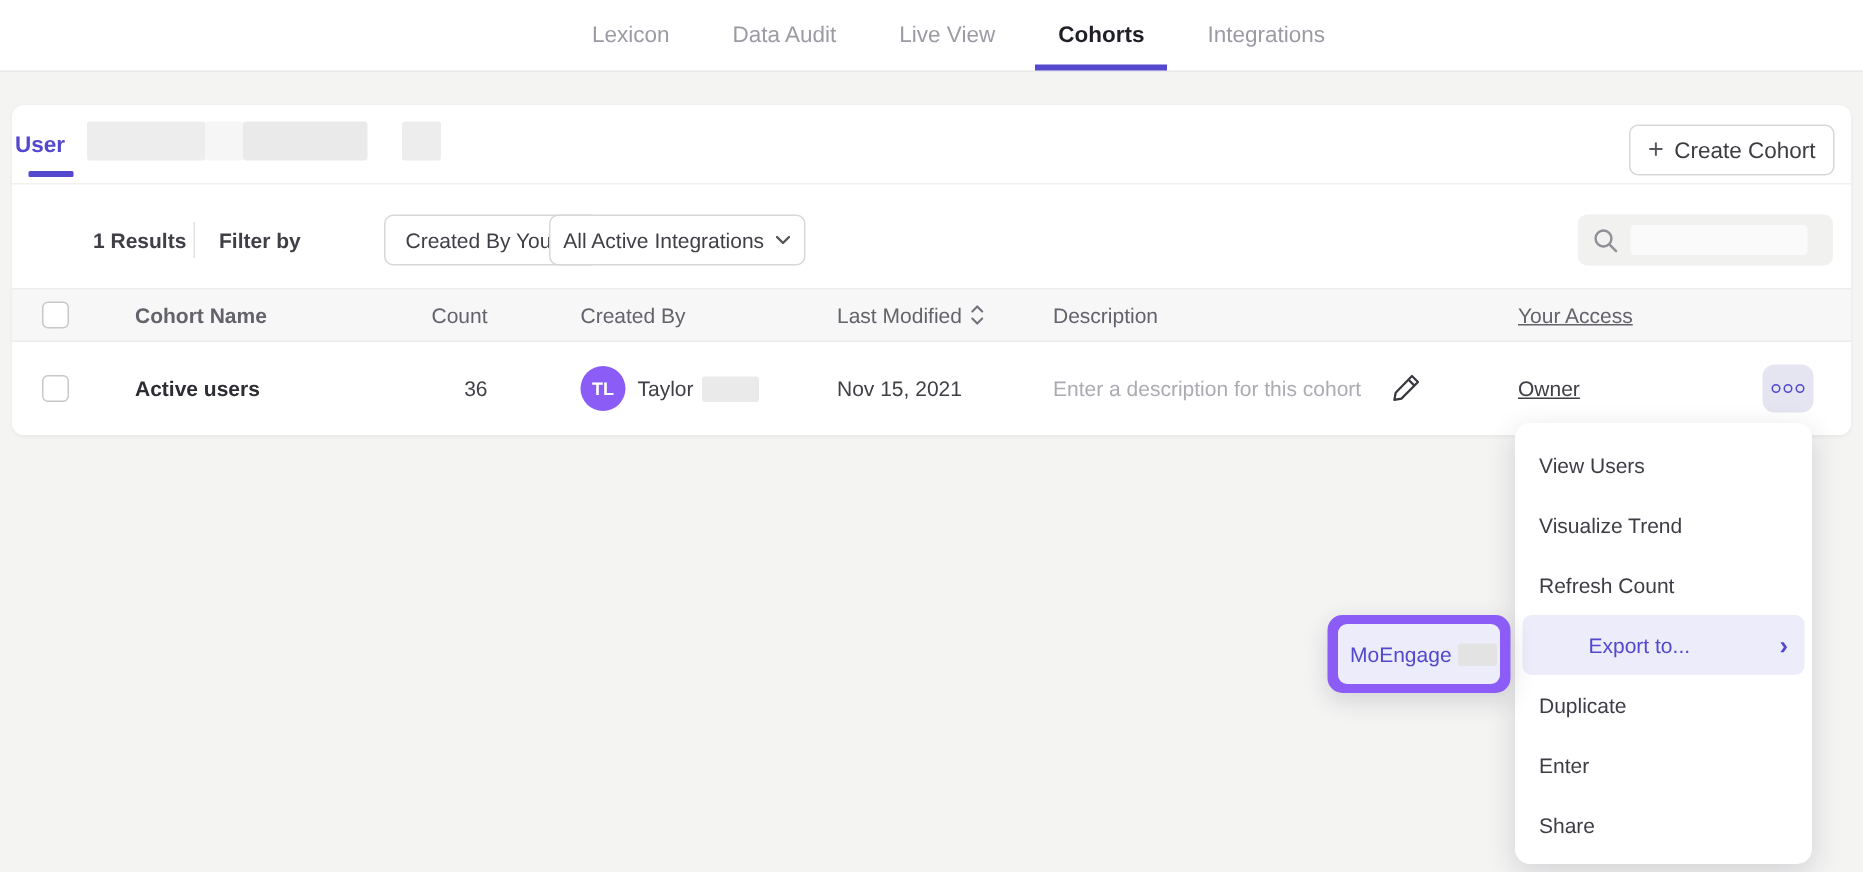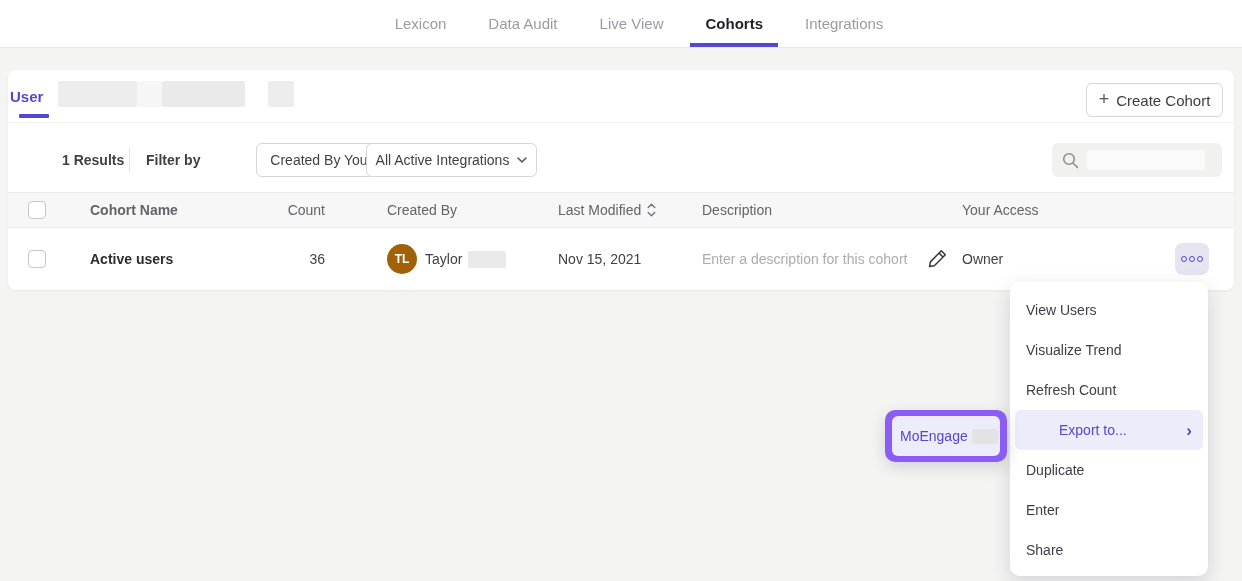--- a/index.html
+++ b/index.html
@@ -75,29 +75,29 @@
   .checkbox{
     position:absolute;left:20px;width:18px;height:18px;background:#fff;
     border:1px solid #c8c8c8;border-radius:4px;box-sizing:border-box;cursor:pointer;
   }
   .thead .checkbox{top:8px;}
   .c-name{left:82px;font-weight:bold;}
   .c-count{left:230px;width:87px;justify-content:flex-end;}
   .c-createdby{left:379px;}
   .c-modified{left:550px;gap:6px;}
   .c-desc{left:694px;}
-  .c-access{left:954px;}
+  .c-access{left:1004px;text-decoration:underline;}
   .trow{
     position:absolute;left:0;top:158px;width:1226px;height:62px;
     font-size:14px;color:#3f3f46;background:#fff;border-radius:0 0 8px 8px;
   }
   .trow .checkbox{top:22px;}
   .cohort-name{font-weight:700;color:#2c2c33;cursor:pointer;}
   .avatar{
-    width:30px;height:30px;border-radius:50%;background:#a16207;
+    width:30px;height:30px;border-radius:50%;background:#8b5cf6;
     color:#fff;font-size:12px;font-weight:700;
     display:flex;align-items:center;justify-content:center;flex:0 0 auto;
   }
   .creator-name{margin-left:8px;}
   .name-redact{margin-left:6px;width:38px;height:17px;background:#eaeaea;border-radius:2px;display:inline-block;}
   .desc-ph{color:#ababb2;cursor:text;}
   .pencil{position:absolute;left:920px;top:19px;cursor:pointer;}
   .actions-btn{
     position:absolute;left:1167px;top:15px;width:34px;height:32px;
     background:#e5e4f1;border:none;border-radius:8px;cursor:pointer;

